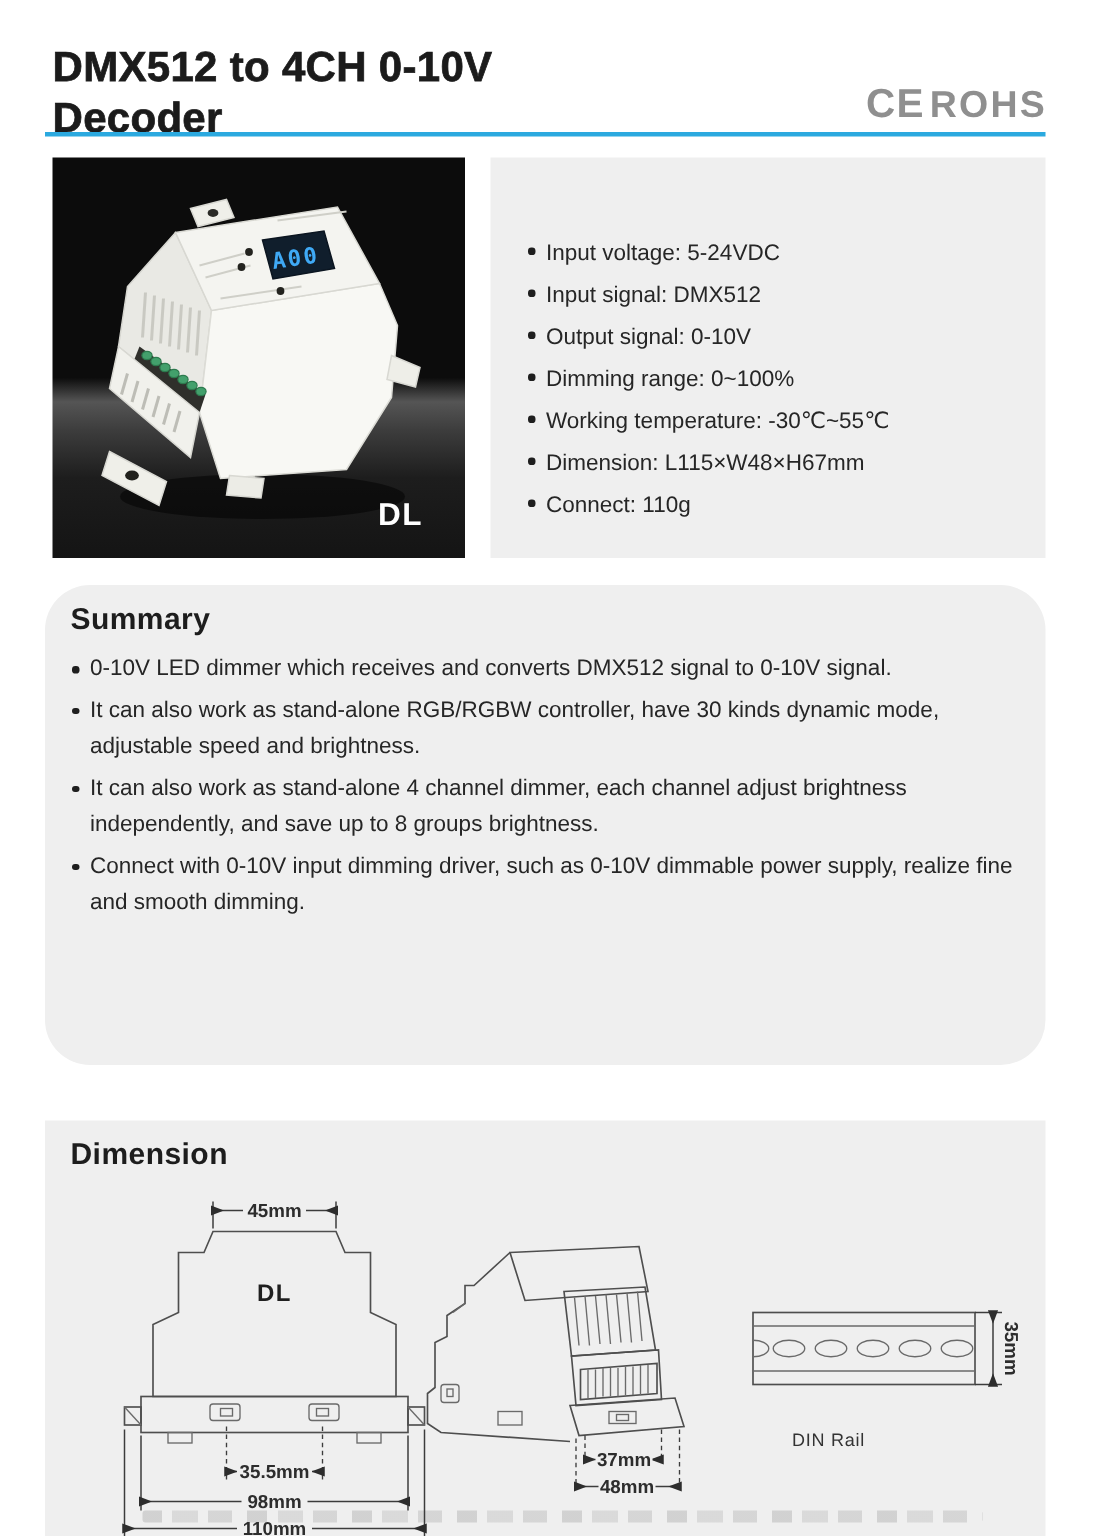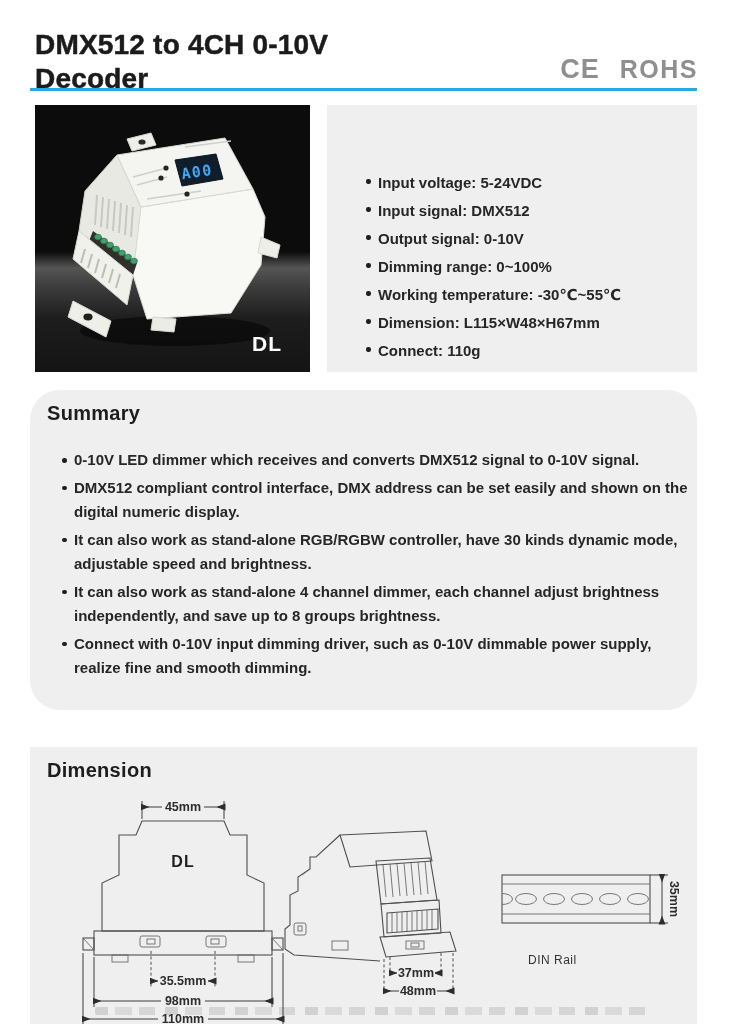--- a/index.html
+++ b/index.html
@@ -3,35 +3,35 @@
 <meta charset="utf-8">
 <style>
   html,body{margin:0;padding:0;background:#ffffff;}
   .page{position:relative;width:743px;height:1024px;background:#fff;
         font-family:"Liberation Sans","DejaVu Sans",sans-serif;color:#222;overflow:hidden;}
 
   
   .title{position:absolute;left:35px;top:28px;font-size:28px;line-height:34px;
          font-weight:bold;color:#1b1b1b;-webkit-text-stroke:.5px #1b1b1b;letter-spacing:.2px;}
   .certs{position:absolute;top:54px;left:560px;width:138px;display:flex;justify-content:flex-end;
-         align-items:baseline;gap:20px;color:#8f8f8f;font-weight:bold;}
+         align-items:baseline;gap:3px;color:#8f8f8f;font-weight:bold;}
   .certs .ce{font-size:27px;letter-spacing:1px;}
   .certs .rohs{font-size:25px;letter-spacing:1.5px;}
   .rule{position:absolute;left:30px;top:88px;width:667px;height:3px;}
 
   
   .panel{position:absolute;background:#efefef;}
   .panel-tech{left:327px;top:105px;width:370px;height:267px;}
   .panel-summary{left:30px;top:390px;width:667px;height:320px;border-radius:30px;}
   .panel-dim{left:30px;top:747px;width:667px;height:306px;text-align:right;}
 
   .sec-head{position:absolute;left:17px;top:12px;font-size:20px;font-weight:bold;
             color:#1d1d1d;letter-spacing:.3px;}
 
-  ul.bullets{list-style:none;margin:14px;padding:0;position:absolute;font-weight:bold;}
+  ul.bullets{list-style:none;margin:0;padding:0;position:absolute;}
   ul.bullets li{position:relative;padding-left:13px;color:#262626;}
   ul.bullets li::before{content:"";position:absolute;left:1px;top:10px;width:4.5px;height:4.5px;
             border-radius:50%;background:#1e1e1e;}
   .tech-list{left:24px;top:50px;width:330px;font-size:15px;}
   .tech-list li{line-height:28px;}
   .tech-list li::before{top:12px;}
   .sum-list{left:17px;top:44px;width:630px;font-size:15px;}
   .sum-list li{line-height:24.5px;margin-bottom:3px;}
 
   
@@ -155,21 +155,20 @@
       <li>Working temperature: -30℃~55℃</li>
       <li>Dimension: L115×W48×H67mm</li>
       <li>Connect: 110g</li>
     </ul>
   </div>
 
   <div class="panel panel-summary">
     <div class="sec-head">Summary</div>
     <ul class="bullets sum-list">
       <li>0-10V LED dimmer which receives and converts DMX512 signal to 0-10V signal.</li>
-      <li>DMX512 compliant control interface, DMX address can be set easily and shown on the digital numeric display.</li>
       <li>It can also work as stand-alone RGB/RGBW controller, have 30 kinds dynamic mode, adjustable speed and brightness.</li>
       <li>It can also work as stand-alone 4 channel dimmer, each channel adjust brightness independently, and save up to 8 groups brightness.</li>
       <li>Connect with 0-10V input dimming driver, such as 0-10V dimmable power supply, realize fine and smooth dimming.</li>
     </ul>
   </div>
 
   <div class="panel panel-dim">
     <div class="sec-head">Dimension</div>
 
     <svg class="draw d-front" width="230" height="238" viewBox="0 0 230 238">

